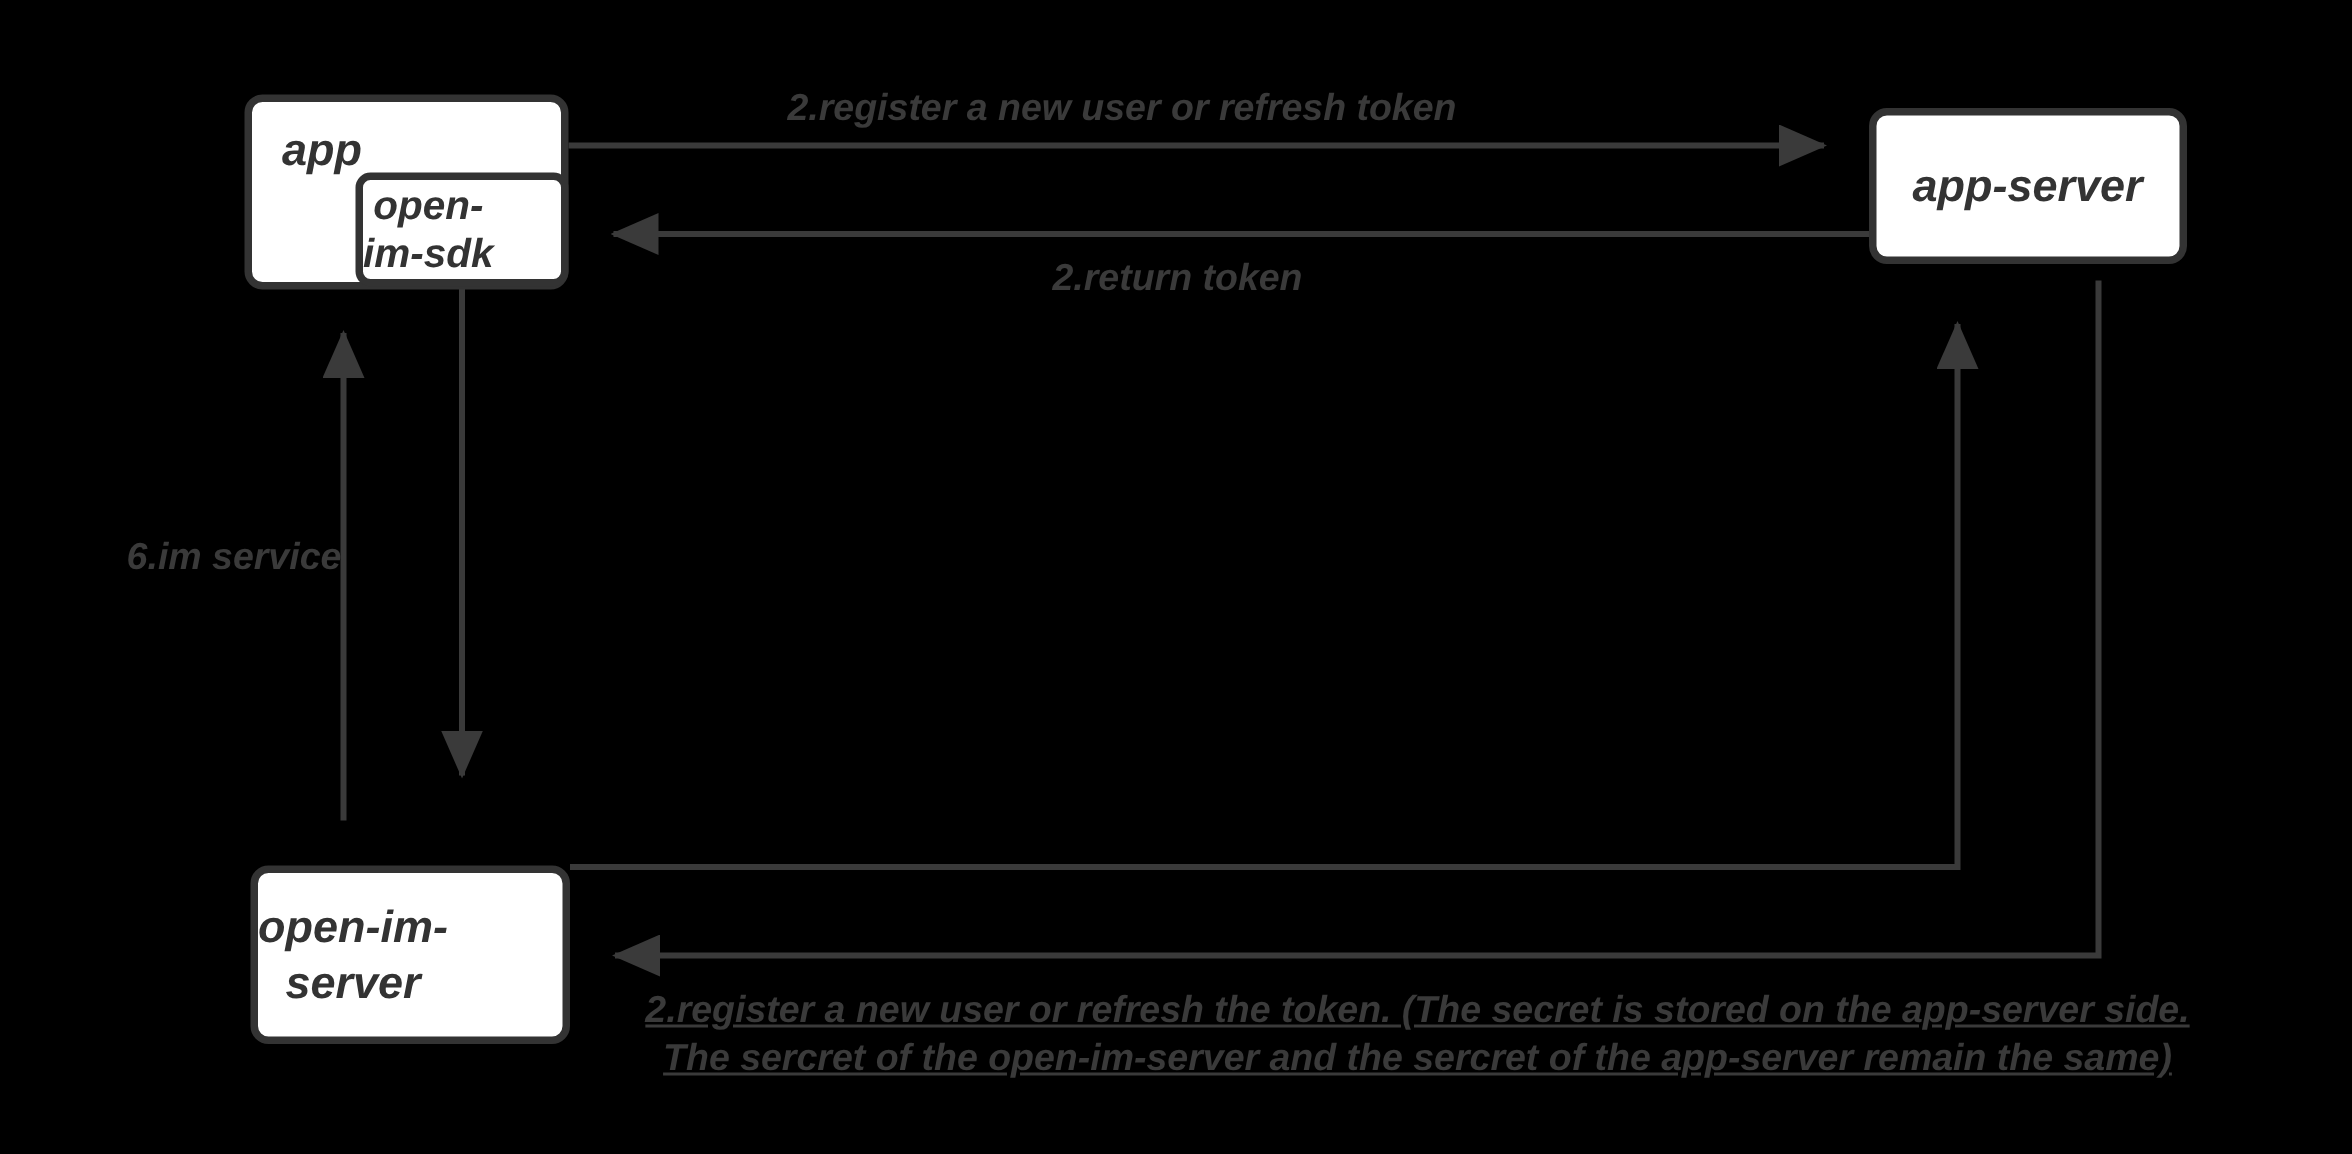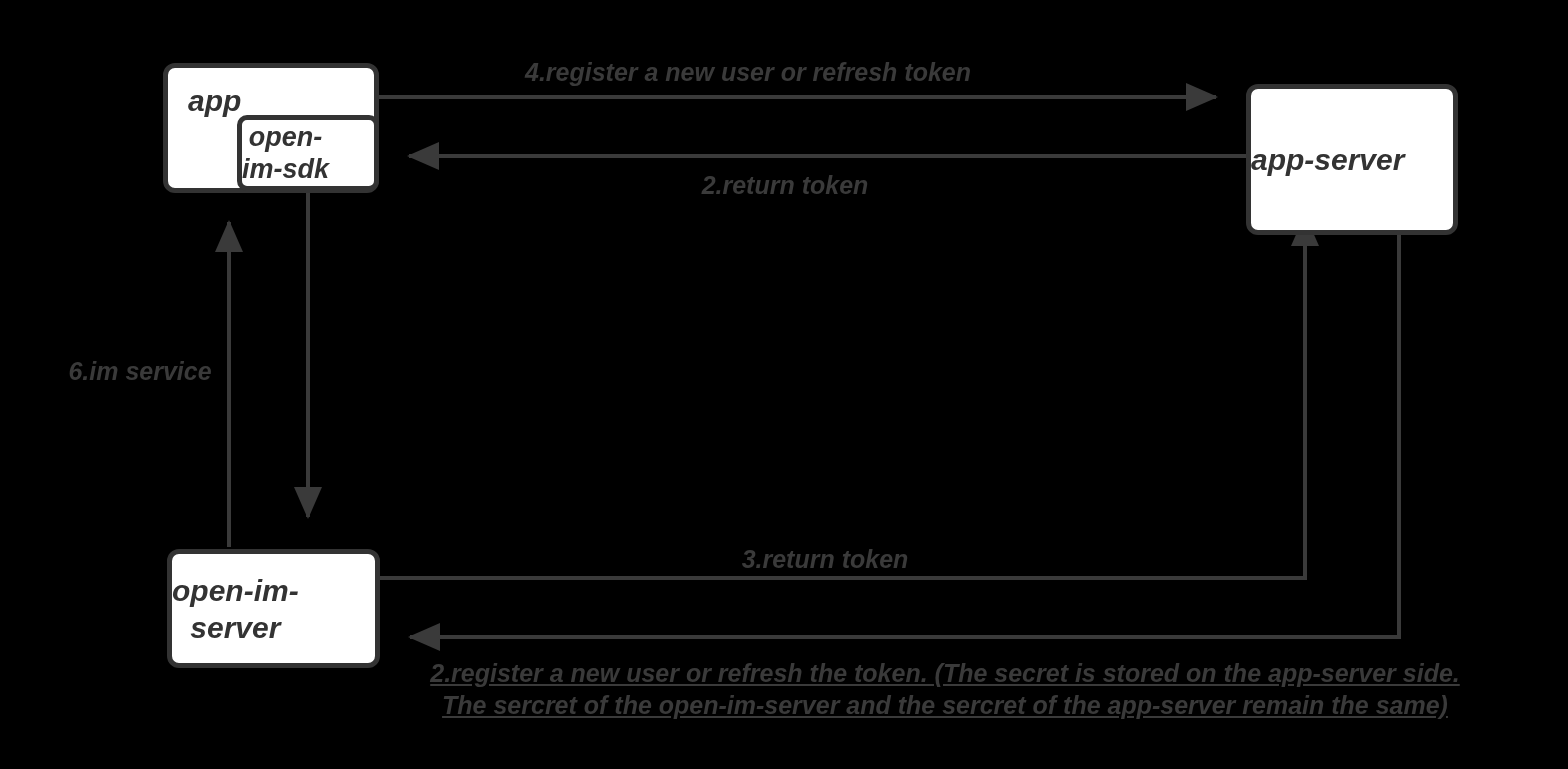--- a/index.html
+++ b/index.html
@@ -55,41 +55,41 @@
     left: 237px; top: 115px;
     width: 142px; height: 76px;
     border-radius: 10px;
     z-index: 3;
   }
   #open-im-sdk-node .node-label {
     font-size: 27px;
     line-height: 32px;
   }
   #app-server-node {
-    left: 1246px; top: 84px;
-    width: 212px; height: 151px;
+    left: 1246px; top: 72px;
+    width: 212px; height: 104px; padding-left: 24px;
   }
   #open-im-server-node {
-    left: 167px; top: 549px;
+    left: 167px; top: 577px;
     width: 213px; height: 119px;
   }
   .edge-label {
     position: absolute;
     z-index: 2;
     font-style: italic;
     font-weight: bold;
     color: #3a3a3a;
     font-size: 25px;
     line-height: 32px;
     text-align: center;
     white-space: pre-line;
   }
   #edge-label-1 { left: 448px; top: 56px;  width: 600px; }
   #edge-label-4 { left: 585px; top: 169px; width: 400px; }
-  #edge-label-6 { left: 40px;  top: 355px; width: 200px; }
+  #edge-label-6 { left: 56px;  top: 355px; width: 200px; }
   #edge-label-5 { left: 295px; top: 324px; width: 240px; }
   #edge-label-3 { left: 625px; top: 543px; width: 400px; }
   #edge-label-2 { left: 395px; top: 657px; width: 1100px; text-decoration: underline; }
 </style>
 </head>
 <body>
 
 <div id="canvas">
 
   <svg id="connectors" viewBox="0 0 1568 769" xmlns="http://www.w3.org/2000/svg">
@@ -123,25 +123,24 @@
 
   <div class="node" id="app-server-node">
     <div class="node-label">app-server</div>
   </div>
 
   <div class="node" id="open-im-server-node">
     <div class="node-label">open-im-
 server</div>
   </div>
 
-  <div class="edge-label" id="edge-label-1">4.register a new user or refresh token</div>
+  <div class="edge-label" id="edge-label-1">2.register a new user or refresh token</div>
 
   <div class="edge-label" id="edge-label-4">2.return token</div>
 
   <div class="edge-label" id="edge-label-6">6.im service</div>
 
 
-  <div class="edge-label" id="edge-label-3">3.return token</div>
 
   <div class="edge-label" id="edge-label-2">2.register a new user or refresh the token. (The secret is stored on the app-server side.
 The sercret of the open-im-server and the sercret of the app-server remain the same)</div>
 
 </div>
 
 </body></html>

